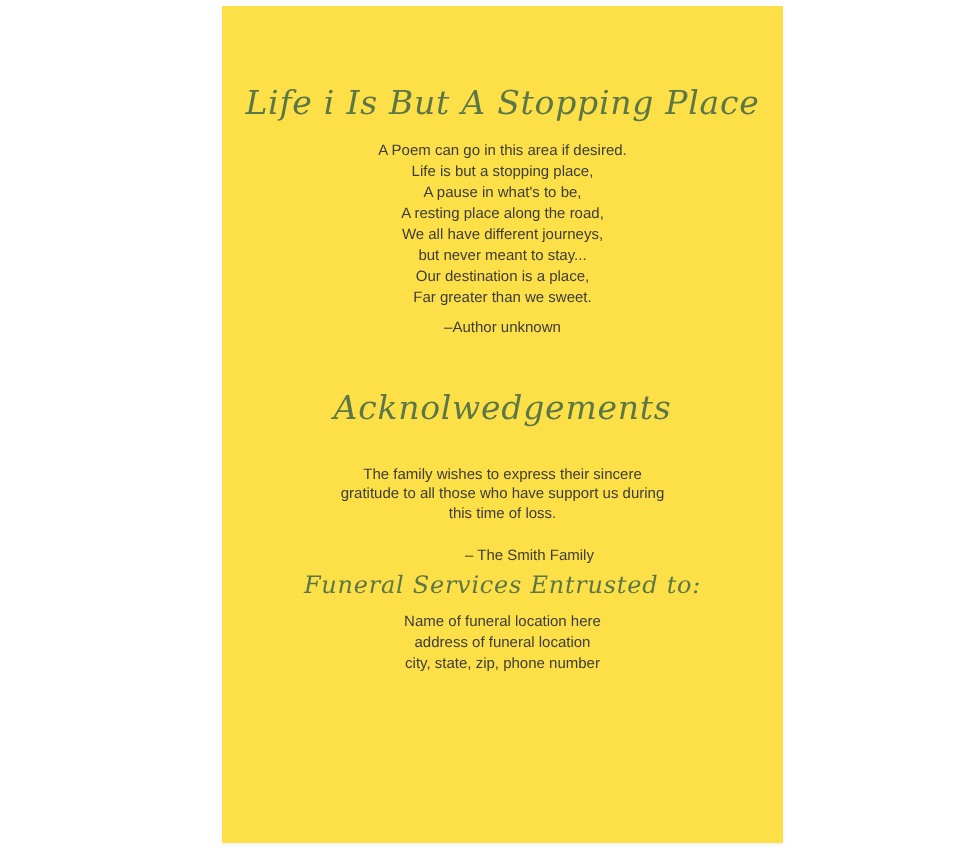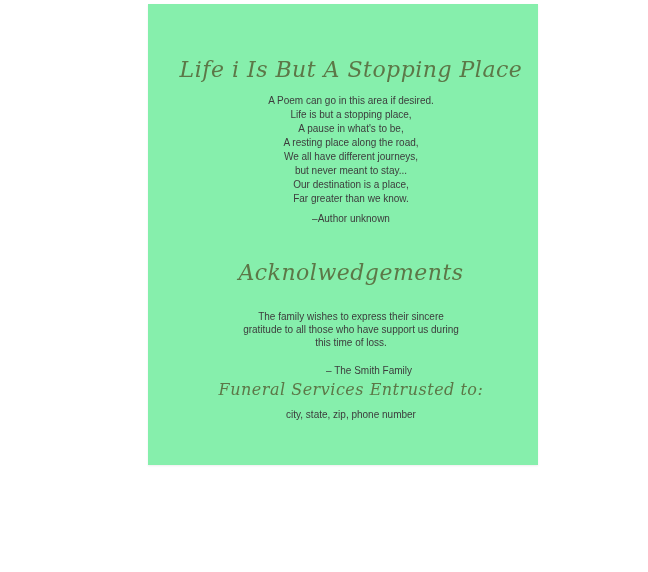--- a/index.html
+++ b/index.html
@@ -14,27 +14,26 @@
     position: relative;
     width: 648px;
     height: 572px;
     background: #ffffff;
   }
   .card {
     position: absolute;
     left: 148px;
     top: 4px;
     width: 374px;
-    height: 461px;
-    background: #86efac;
+    height: 558px;
+    background: #fde047;
     box-shadow: 0 1px 2px rgba(0,0,0,0.07);
     text-align: center;
     font-family: "Liberation Sans", sans-serif;
     color: #3c3c3c;
-    padding-left: 16px;
   }
   .script-title {
     font-family: "DejaVu Serif", serif;
     font-style: italic;
     color: #5c7747;
     letter-spacing: 0.5px;
     white-space: nowrap;
   }
   .title-main {
     margin-top: 49px;
@@ -87,35 +86,37 @@
     <div class="script-title title-main">Life i Is But A Stopping Place</div>
 
     <div class="poem-block">
       <span class="text-line">A Poem can go in this area if desired.</span>
       <span class="text-line">Life is but a stopping place,</span>
       <span class="text-line">A pause in what's to be,</span>
       <span class="text-line">A resting place along the road,</span>
       <span class="text-line">We all have different journeys,</span>
       <span class="text-line">but never meant to stay...</span>
       <span class="text-line">Our destination is a place,</span>
-      <span class="text-line">Far greater than we know.</span>
+      <span class="text-line">Far greater than we sweet.</span>
     </div>
 
     <div class="attribution-poem">–Author unknown</div>
 
     <div class="script-title title-ack">Acknolwedgements</div>
 
     <div class="ack-block">
       <span class="text-line">The family wishes to express their sincere</span>
       <span class="text-line">gratitude to all those who have support us during</span>
       <span class="text-line">this time of loss.</span>
     </div>
 
     <div class="attribution-ack">– The Smith Family</div>
 
     <div class="script-title title-funeral">Funeral Services Entrusted to:</div>
 
     <div class="funeral-block">
+      <span class="text-line">Name of funeral location here</span>
+      <span class="text-line">address of funeral location</span>
       <span class="text-line">city, state, zip, phone number</span>
     </div>
 
   </div>
 </div>
 
 </body></html>

